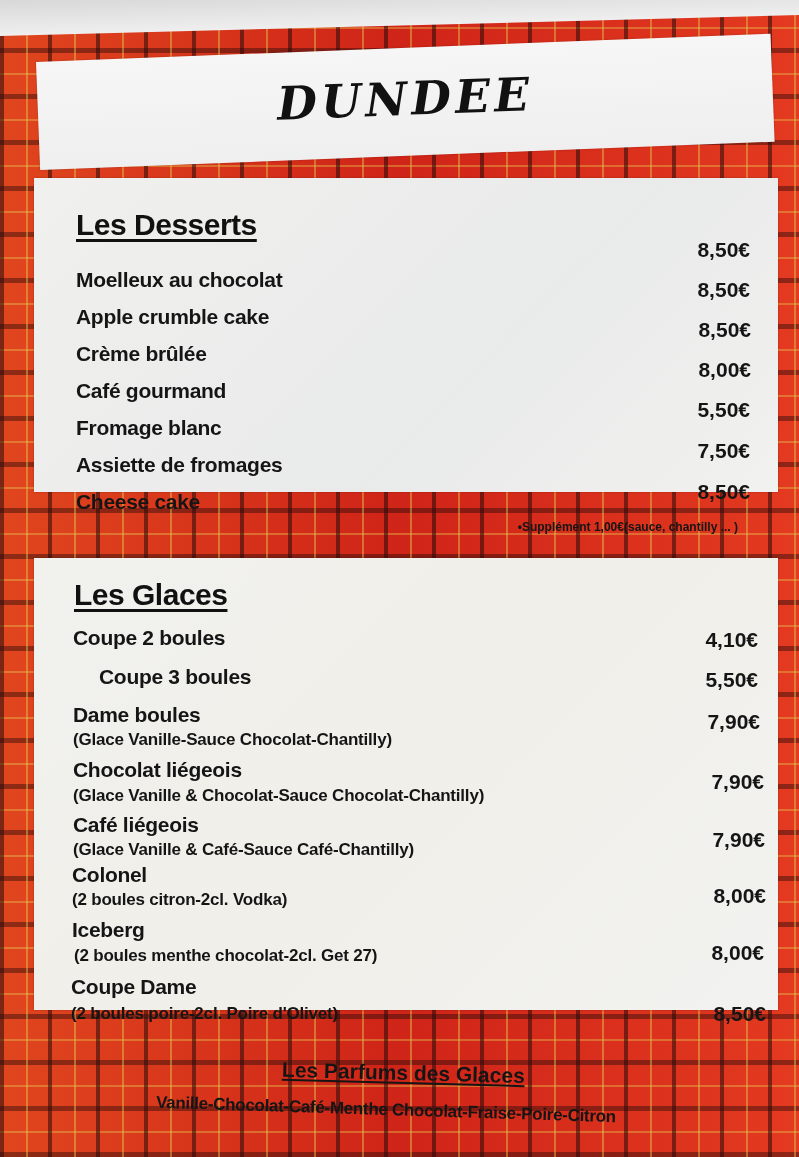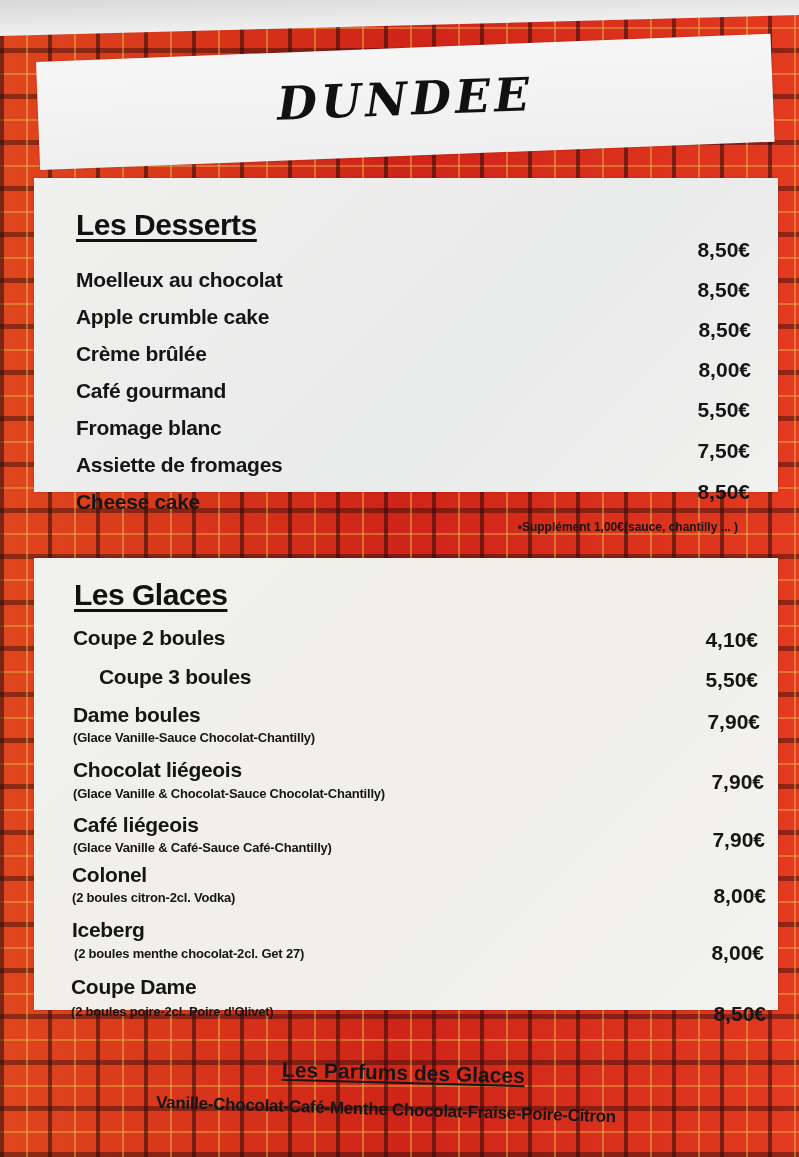--- a/index.html
+++ b/index.html
@@ -43,21 +43,21 @@
     position: absolute; font-family: "Liberation Sans", sans-serif; font-weight: bold;
     font-size: 30px; color: #111; text-decoration: underline; text-underline-offset: 4px;
     letter-spacing: -0.5px;
   }
   .item-name {
     position: absolute; font-family: "Liberation Sans", sans-serif; font-weight: bold;
     font-size: 21px; color: #151515; letter-spacing: -0.3px; white-space: nowrap;
   }
   .item-desc {
     position: absolute; font-family: "Liberation Sans", sans-serif; font-weight: bold;
-    font-size: 13px; color: #151515; white-space: nowrap; letter-spacing: -0.2px;
+    font-size: 17px; color: #151515; white-space: nowrap; letter-spacing: -0.2px;
   }
   .price {
     position: absolute; font-family: "Liberation Sans", sans-serif; font-weight: bold;
     font-size: 21px; color: #151515; white-space: nowrap; text-align: right;
   }
   .note {
     position: absolute; font-family: "Liberation Sans", sans-serif; font-weight: bold;
     font-size: 12px; color: #151515; white-space: nowrap;
   }
   .flavors-title {

